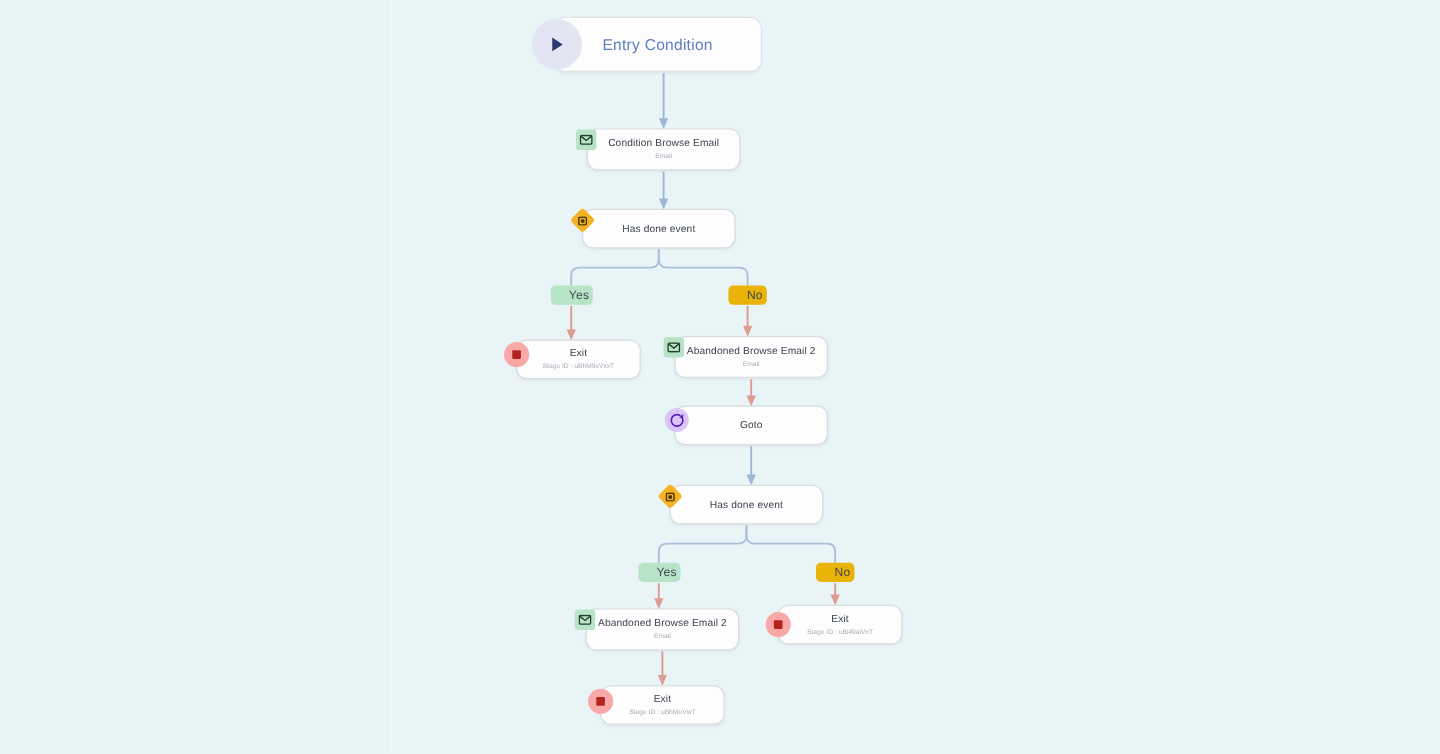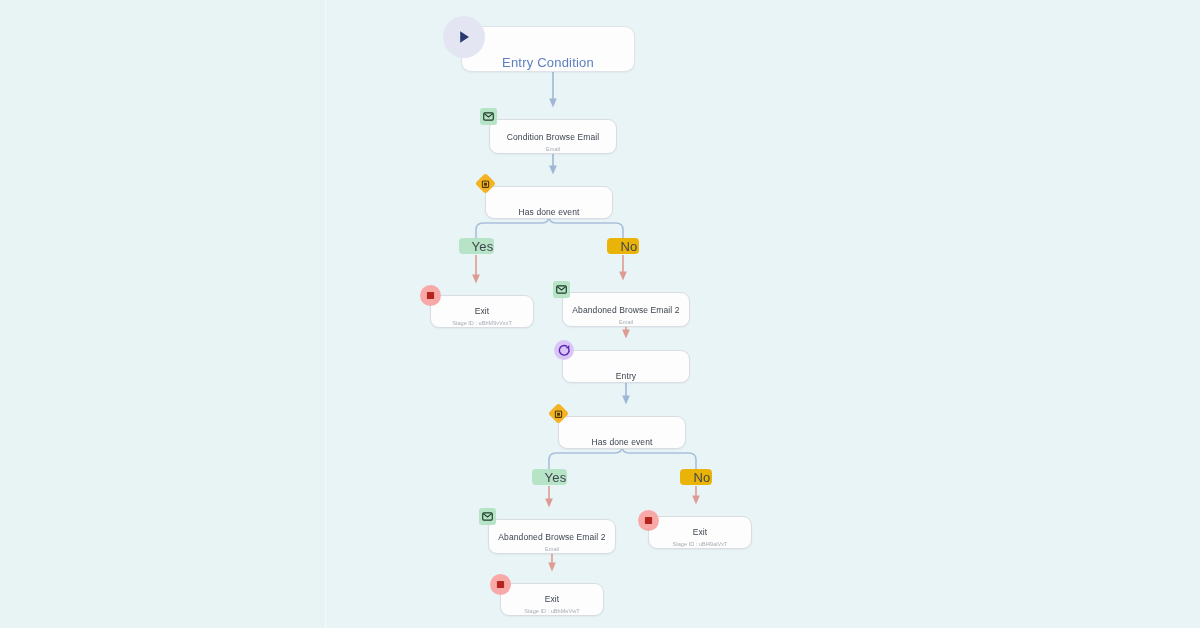--- a/index.html
+++ b/index.html
@@ -50,22 +50,21 @@
   .node {
     position: absolute;
     box-sizing: border-box;
     background: #fdfdfd;
     border: 1px solid #d9dde1;
     border-radius: 9px;
     box-shadow: 0 1px 2px rgba(40,60,80,0.06);
     display: flex;
     flex-direction: column;
     align-items: center;
-    justify-content: flex-end;
-    margin-top: 12px;
+    justify-content: center;
   }
   .node .title {
     color: #3d4450;
     font-size: 8.5px;
     line-height: 11px;
     letter-spacing: 0.1px;
     text-align: center;
     white-space: nowrap;
   }
   .node .subtitle {
@@ -126,21 +125,21 @@
 
   
   .pill {
     position: absolute;
     box-sizing: border-box;
     height: 16px;
     border-radius: 4px;
     display: flex;
     align-items: center;
     justify-content: center;
-    font-size: 13px;
+    font-size: 10px;
     letter-spacing: 0.2px;
     color: #3f4650;
     padding-left: 12px;
   }
   .pill.yes { background: #b7e3c6; }
   .pill.no  { background: #eab308; }
 </style>
 </head>
 <body>
 
@@ -238,21 +237,21 @@
     <div class="subtitle">Email</div>
   </div>
   <div class="badge mail" style="left:553px; top:281px;">
     <svg width="11" height="9" viewBox="0 0 12 10" aria-hidden="true">
       <rect x="0.7" y="1" width="10.6" height="8" rx="1.2" fill="none" stroke="#1f3d2a" stroke-width="1.3"></rect>
       <path d="M1.3,1.8 L6,5.6 L10.7,1.8" fill="none" stroke="#1f3d2a" stroke-width="1.3"></path>
     </svg>
   </div>
 
   <div class="node" style="left:562px; top:338px; width:128px; height:33px;">
-    <div class="title">Entry</div>
+    <div class="title">Goto</div>
   </div>
   <div class="badge goto" style="left:554px; top:340px;">
     <svg width="13" height="13" viewBox="0 0 14 14" aria-hidden="true">
       <path d="M11.4,4.6 A5.2,5.2 0 1,1 9.3,2.3" fill="none" stroke="#5b21b6" stroke-width="1.5" stroke-linecap="round"></path>
       <path d="M12.3,1.1 L12.0,5.0 L8.3,4.3 Z" fill="#5b21b6"></path>
     </svg>
   </div>
 
   <div class="node" style="left:558px; top:404px; width:128px; height:33px;">
     <div class="title">Has done event</div>

